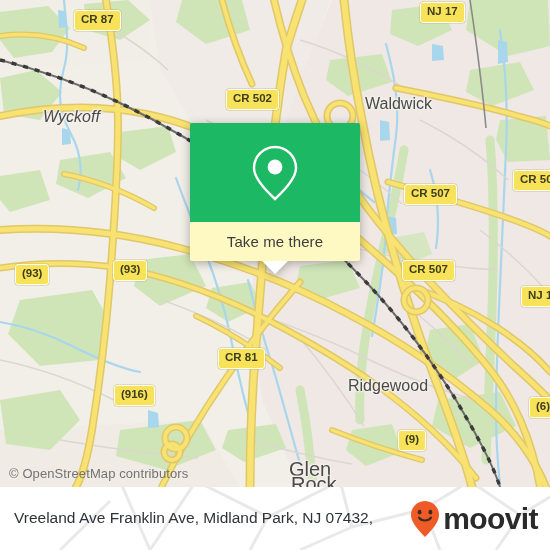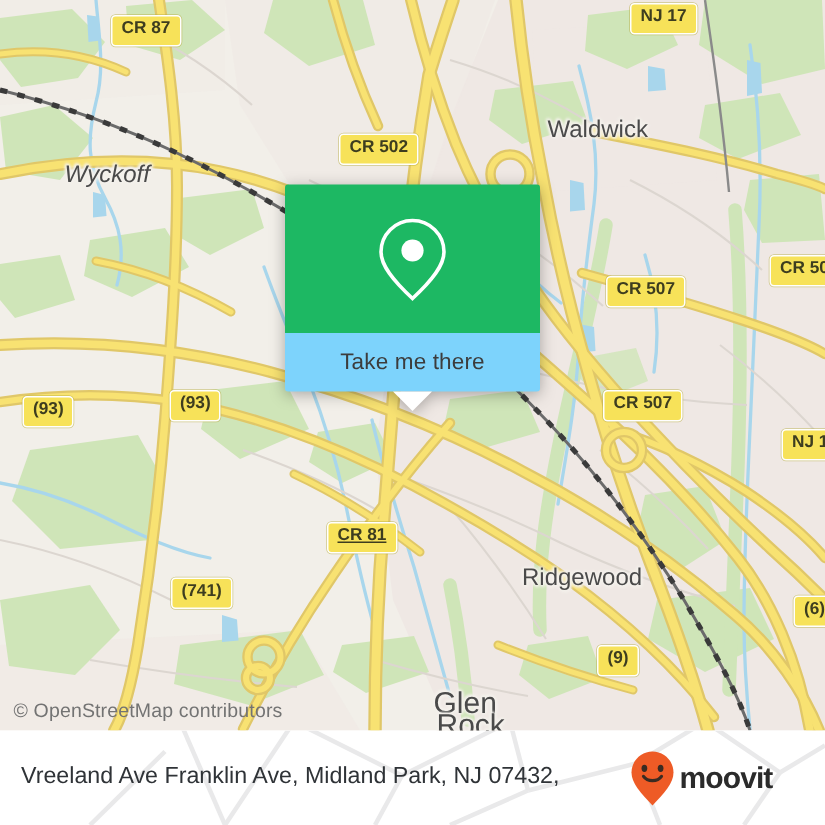--- a/index.html
+++ b/index.html
@@ -61,21 +61,21 @@
     position:absolute;left:190px;top:123px;width:170px;
     z-index:60;
     filter:drop-shadow(0 2px 5px rgba(0,0,0,.30));
   }
   #popup .head{
     height:99px;background:#1db863;
     display:flex;align-items:center;justify-content:center;
     border-radius:2px 2px 0 0;
   }
   #popup .foot{
-    height:39px;background:#7dd3fc;
+    height:39px;background:#fef9c3;
     display:flex;align-items:center;justify-content:center;
     border-radius:0 0 2px 2px;
   }
   #popup .foot span{
     font-size:15px;color:#3c3c3c;letter-spacing:.1px;
   }
   #popup .tail{
     position:absolute;left:50%;top:138px;margin-left:-13px;
     width:0;height:0;
     border-left:13px solid transparent;
@@ -98,21 +98,21 @@
   #addr{
     flex:1 1 auto;
     font-size:15.5px;color:#2f3337;line-height:1.32;
     max-width:400px;
   }
   #logo{
     flex:0 0 auto;display:flex;align-items:center;gap:3px;
     margin-left:6px;
   }
   #logo .word{
-    font-size:20px;font-weight:bold;color:#2b2b2b;
+    font-size:30px;font-weight:bold;color:#2b2b2b;
     letter-spacing:-.6px;line-height:1;
   }
 </style>
 </head>
 <body>
 
 <div id="root">
 
   <div id="map">
 
@@ -270,26 +270,26 @@
     <div class="attrib">© OpenStreetMap contributors</div>
   <div class="shield" style="left: 74px; top: 10px; text-align: center;">CR 87</div>
       <div class="shield" style="left: 226px; top: 89px;">CR 502</div>
       <div class="shield" style="left: 420px; top: 2px;">NJ 17</div>
       <div class="shield" style="left: 404px; top: 184px;">CR 507</div>
       <div class="shield" style="left: 513px; top: 170px;">CR 502</div>
       <div class="shield" style="left: 402px; top: 260px;">CR 507</div>
       <div class="shield" style="left: 521px; top: 286px;">NJ 17</div>
       <div class="shield" style="left: 15px; top: 264px;">(93)</div>
       <div class="shield" style="left: 113px; top: 260px;">(93)</div>
-      <div class="shield" style="left: 218px; top: 348px; text-decoration: underline;">CR 81</div>
-      <div class="shield" style="left: 114px; top: 385px;">(741)</div>
+      <div class="shield" style="left: 218px; top: 348px;">CR 81</div>
+      <div class="shield" style="left: 114px; top: 385px;">(916)</div>
       <div class="shield" style="left: 398px; top: 430px;">(9)</div>
       <div class="shield" style="left: 529px; top: 397px;">(6)</div>
       <div class="placelabel" style="left: 43px; top: 108px; font-size: 16px; font-style: italic;">Wyckoff</div>
-      <div class="placelabel" style="left: 365px; top: 78px; font-size: 16px;">Waldwick</div>
+      <div class="placelabel" style="left: 365px; top: 95px; font-size: 16px;">Waldwick</div>
       <div class="placelabel" style="left: 348px; top: 333px; font-size: 16px; margin-top: 44px;">Ridgewood</div>
       <div class="placelabel" style="left: 289px; top: 458px; font-size: 20px;">Glen</div>
       <div class="placelabel" style="left: 291px; top: 473px; font-size: 20px;">Rock</div>
     </div>
 
   <div id="popup">
     <div class="head">
       <svg width="52" height="60" viewBox="0 0 52 60">
         <path d="M26 4 C14.4 4 5 13.4 5 25 C5 34 13 44 26 56 C39 44 47 34 47 25 C47 13.4 37.6 4 26 4 Z" fill="none" stroke="#ffffff" stroke-width="2.4"></path>
         <circle cx="26" cy="24" r="7.4" fill="#ffffff"></circle>

